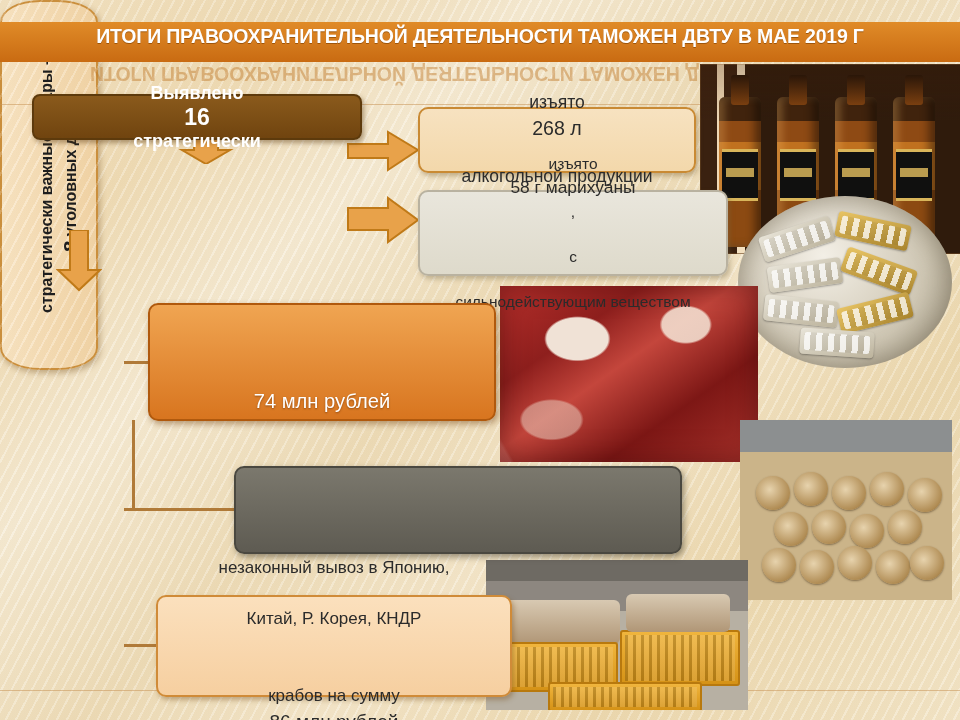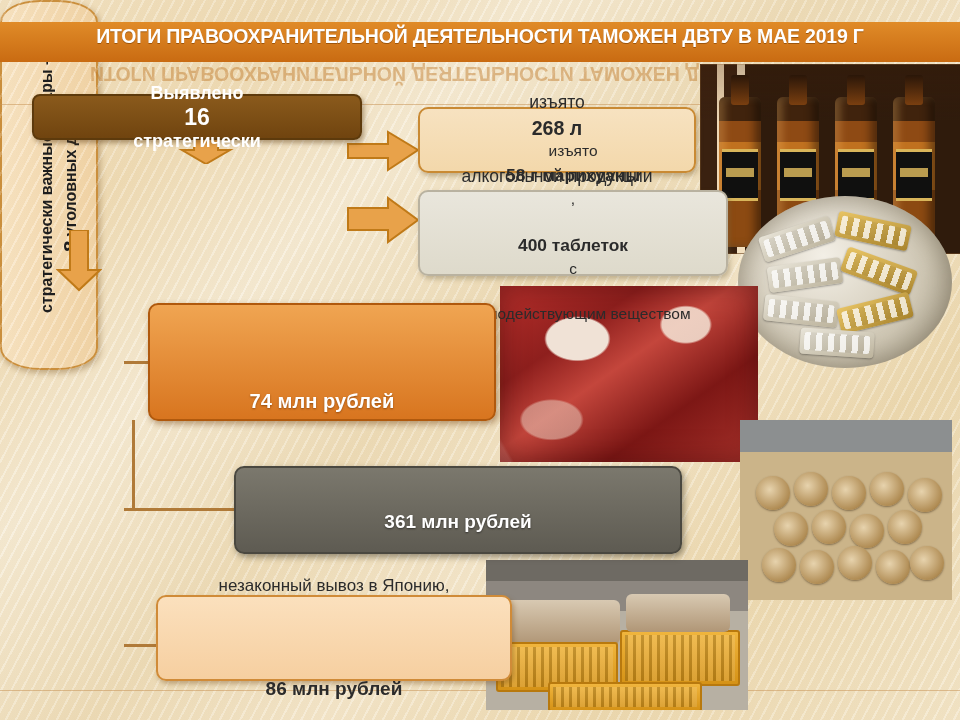--- a/index.html
+++ b/index.html
@@ -148,21 +148,21 @@
   }
   #box-meat {
     left: 148px; top: 303px; width: 348px; height: 118px;
     font-size: 18px; font-weight: bold; line-height: 1.45;
   }
   #box-timber {
     left: 234px; top: 466px; width: 448px; height: 88px;
     font-size: 17px; font-weight: bold; line-height: 1.5;
   }
   #box-crab {
-    left: 156px; top: 595px; width: 356px; height: 86px;
+    left: 156px; top: 595px; width: 356px; height: 102px;
     font-size: 17px; line-height: 1.5;
   }
   
   #box-strategic {
     left: 30px; top: 290px; width: 94px; height: 366px;
     border-radius: 40px / 22px;
     background: linear-gradient(90deg, #f9e5c4, #f2d4a6);
     border: 2px solid #c98a34;
     box-shadow: 2px 3px 6px rgba(120,85,35,0.45);
     display: flex; align-items: center; justify-content: center;
@@ -172,21 +172,21 @@
     writing-mode: vertical-rl;
     transform: rotate(180deg);
     font-size: 16px;
     font-weight: bold;
     color: #1e1e1e;
     line-height: 1.35;
     text-align: center;
     white-space: pre-line;
   }
   .big { font-size: 1.28em; font-weight: bold; }
-  .med { font-size: 1.12em; font-weight: bold; }
+  .med { font-size: 1.12em; font-weight: normal; }
 
   
   .arrow-svg { position: absolute; z-index: 6; }
 
   
   .conn {
     position: absolute;
     background: #b07a38;
     z-index: 5;
   }
@@ -399,21 +399,21 @@
   <div class="box box-cream" id="box-alcohol">
     <span>
       <span>изъято </span><span class="med">268 л</span><br>
       <span>алкогольной продукции</span>
     </span>
   </div>
 
   <div class="box box-grey" id="box-drugs">
     <span>
       <span>изъято </span><span class="med">58 г марихуаны</span><span>,</span><br>
-      <span class="med">400 таблеток</span><span> с</span><br>
+      <span> с</span><br>
       <span>сильнодействующим веществом</span>
     </span>
   </div>
 
   <div id="box-strategic">
     <div class="vtext">
       <span>стратегически важные товары –</span>
       <span class="big">8</span><span> уголовных дел</span>
     </div>
   </div>
@@ -422,25 +422,25 @@
     <span>
       <br>
       <br><br>
       <span class="med">74 млн рублей</span>
     </span>
   </div>
 
   <div class="box box-darkgrey" id="box-timber">
     <span>
       <br>
-      <span class="med">361 млн рублей</span>
+      
     </span>
   </div>
 
   <div class="box box-peach" id="box-crab">
     <span>
       <span>незаконный вывоз в Японию,</span><br>
-      <br><br>
-      <span class="med">86 млн рублей</span>
+      <span>Китай, Р. Корея, КНДР</span><br><br>
+      <span>крабов на сумму </span><span class="med">86 млн рублей</span>
     </span>
   </div>
 
 </div>
 
 </body></html>

